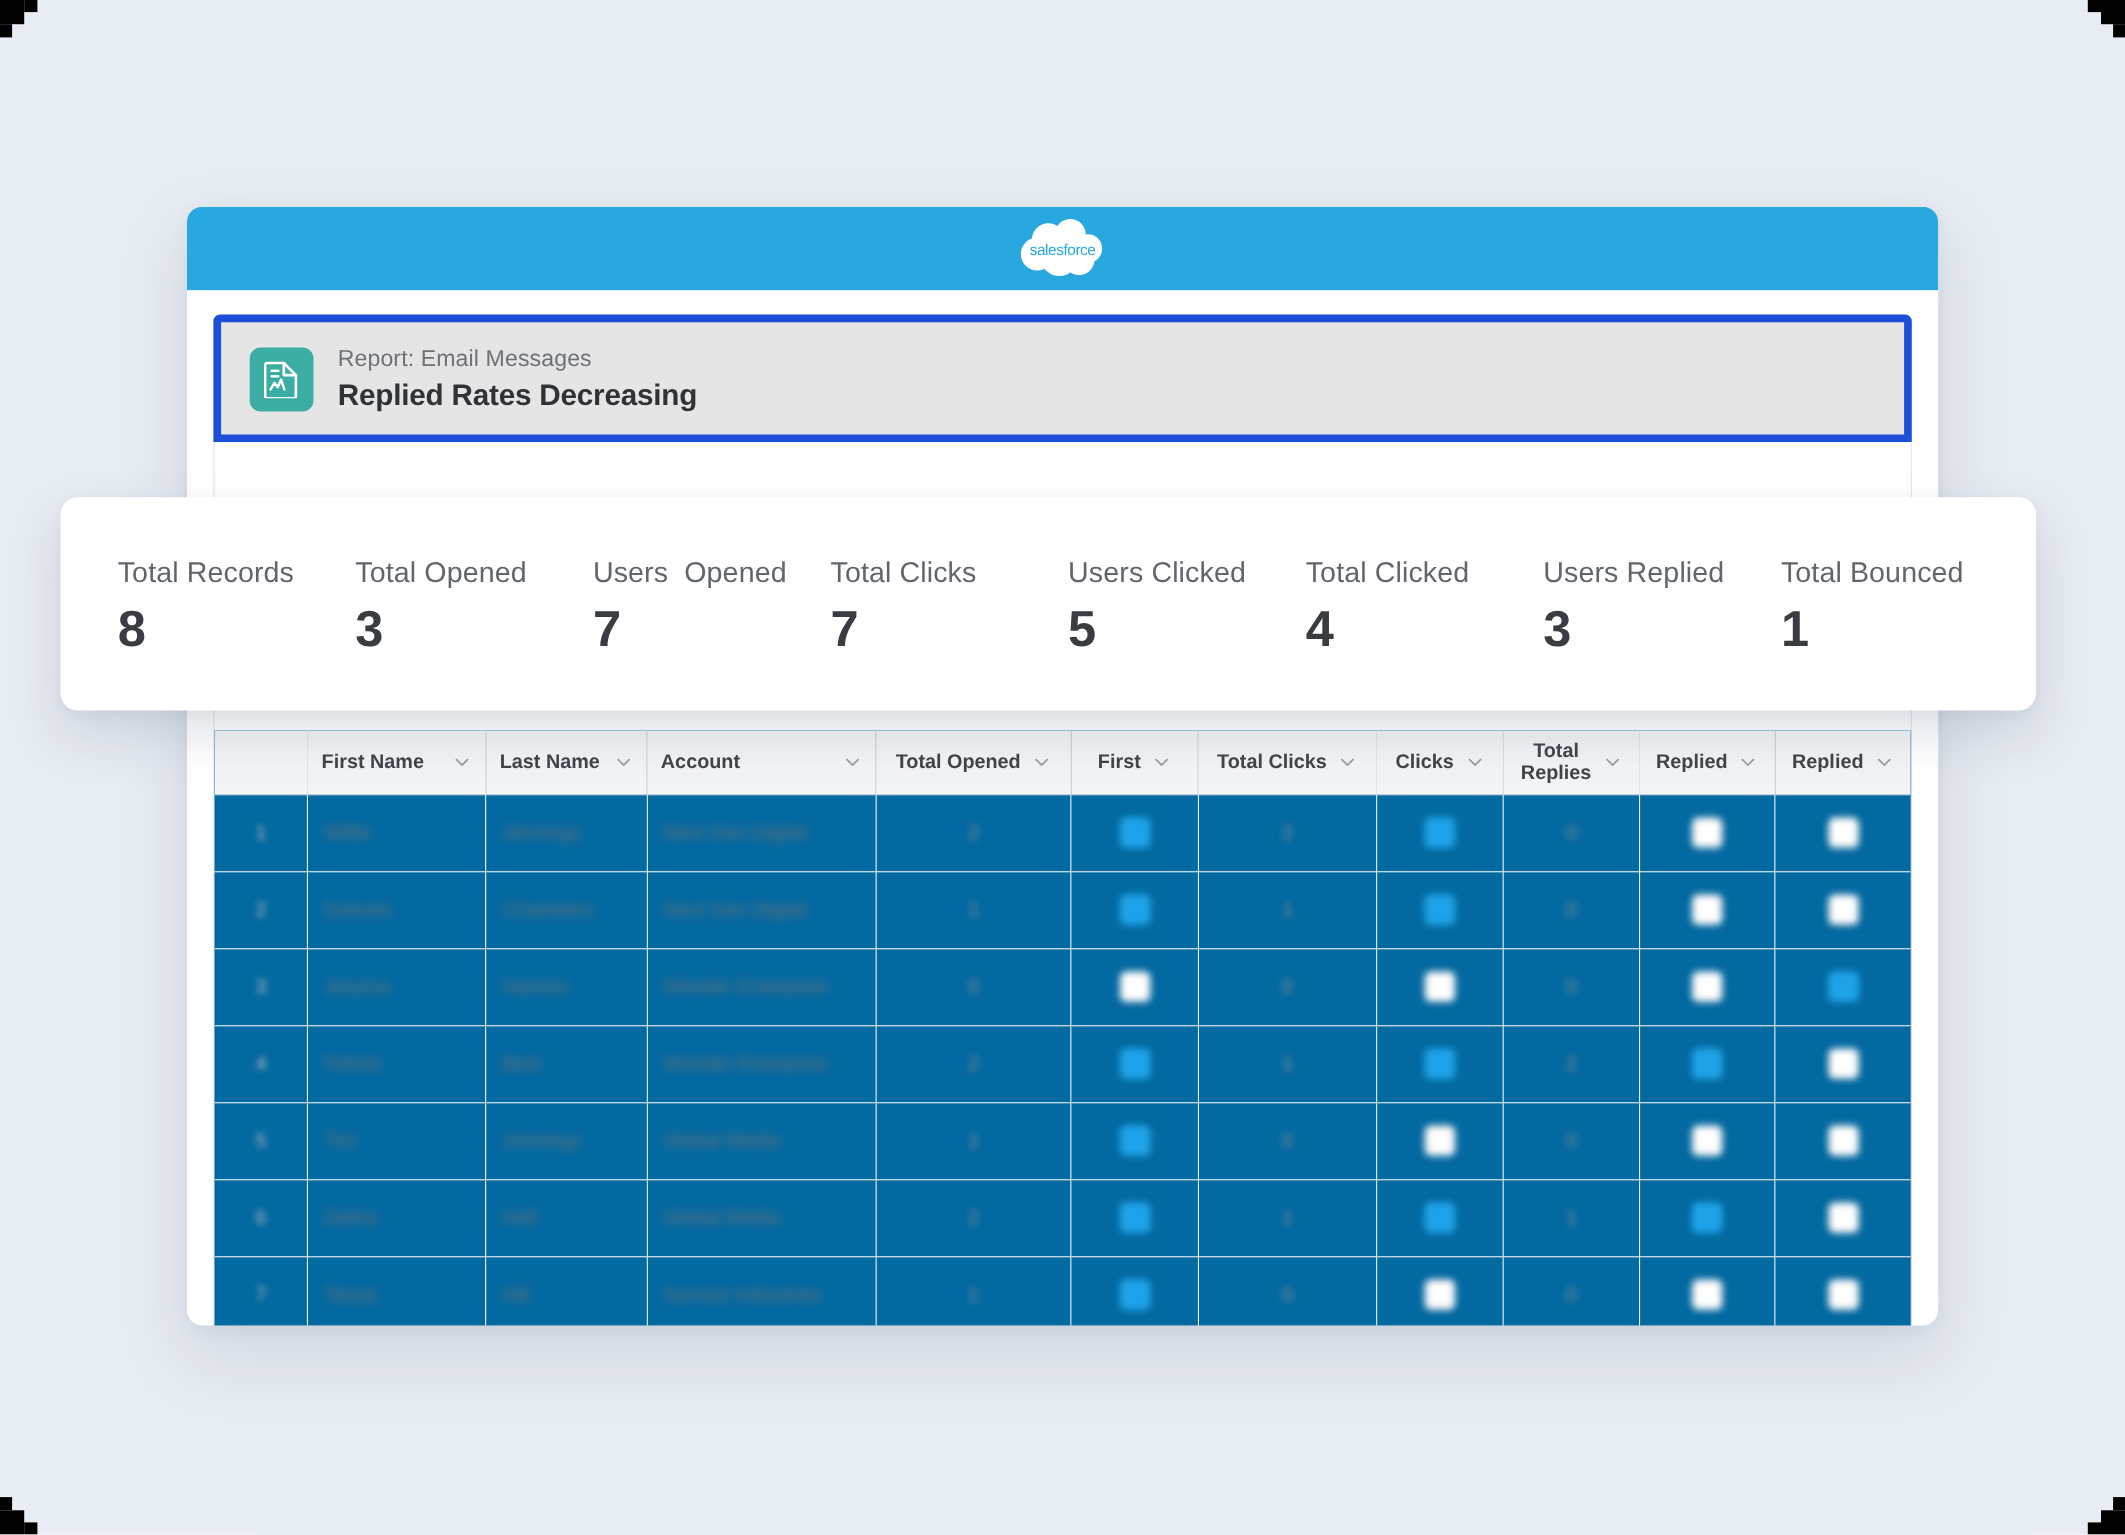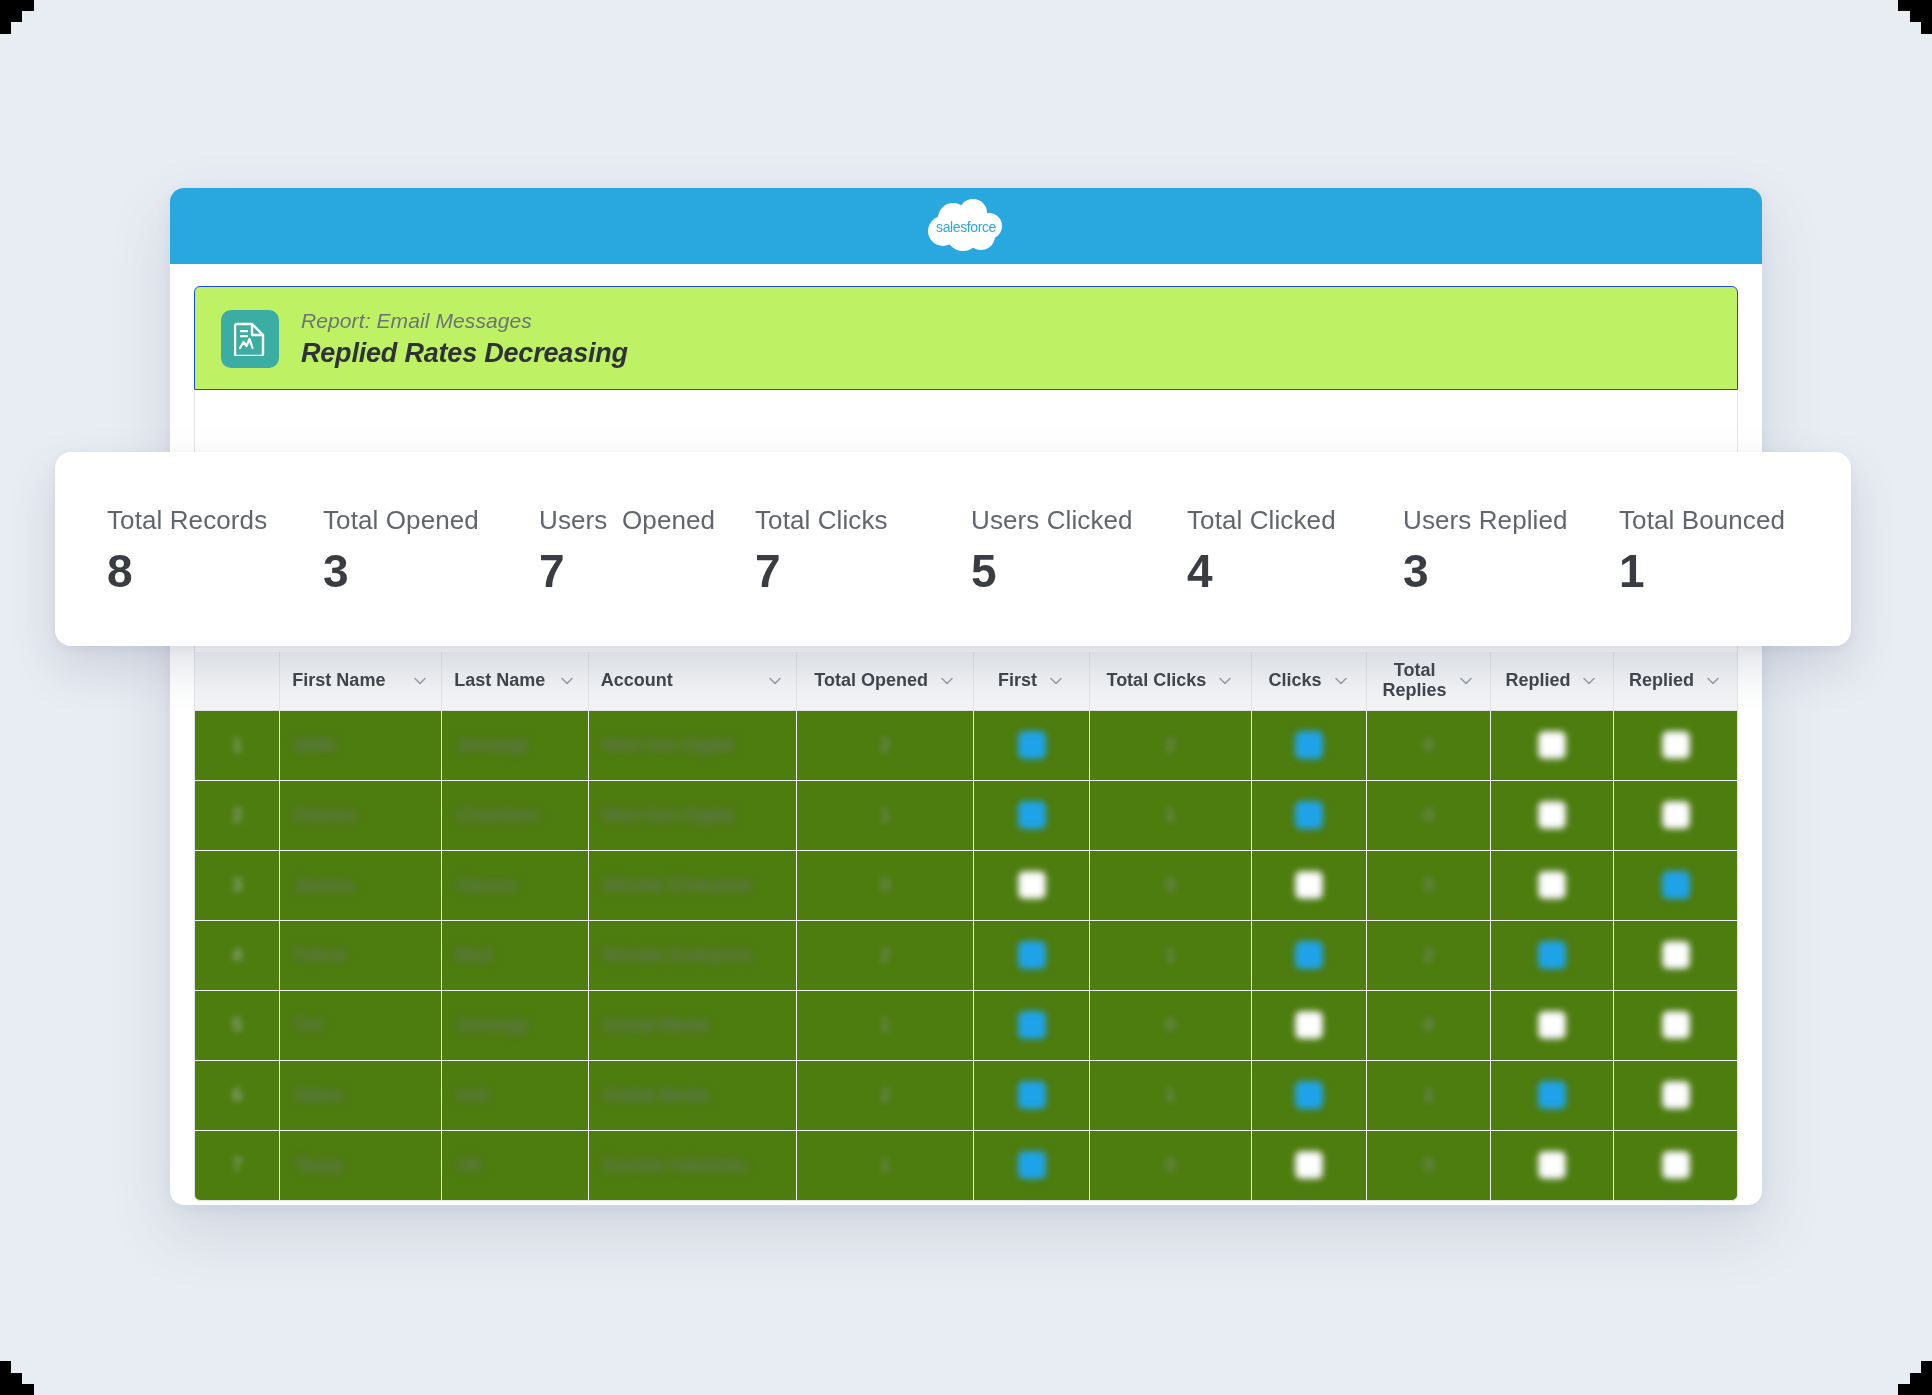--- a/index.html
+++ b/index.html
@@ -67,28 +67,27 @@
   .sf-logo svg { display: block; width: 86px; height: 56px; }
 
   .app-body {
     padding: 22px 24px 26px 24px;
     height: 921px;
     background: #ffffff;
   }
 
   
   .report-card {
-    border: 1px solid #1d4ed8;
+    border: 7px solid #1d4ed8;
     border-radius: 6px 6px 0 0;
-    background: #bef264;
+    background: #e5e5e5;
     padding: 22px 26px 20px 26px;
     display: flex;
     align-items: center;
     gap: 22px;
-    font-style: italic;
   }
 
   .report-icon {
     width: 58px; height: 58px;
     background: #3bada2;
     border-radius: 10px;
     display: flex; align-items: center; justify-content: center;
     flex: none;
   }
   .report-icon svg { width: 32px; height: 34px; }
@@ -113,21 +112,21 @@
     border-right: 1px solid #e2e4e8;
     background: #ffffff;
     height: 262px;
   }
 
   
   .table-wrap {
     border: 1px solid #e2e4e8;
     border-top: none;
     border-radius: 0 0 6px 6px;
-    background: #4d7c0f;
+    background: #0369a1;
     overflow: hidden;
   }
 
   table.grid {
     width: 100%;
     border-collapse: collapse;
     table-layout: fixed;
   }
 
   table.grid thead th {

